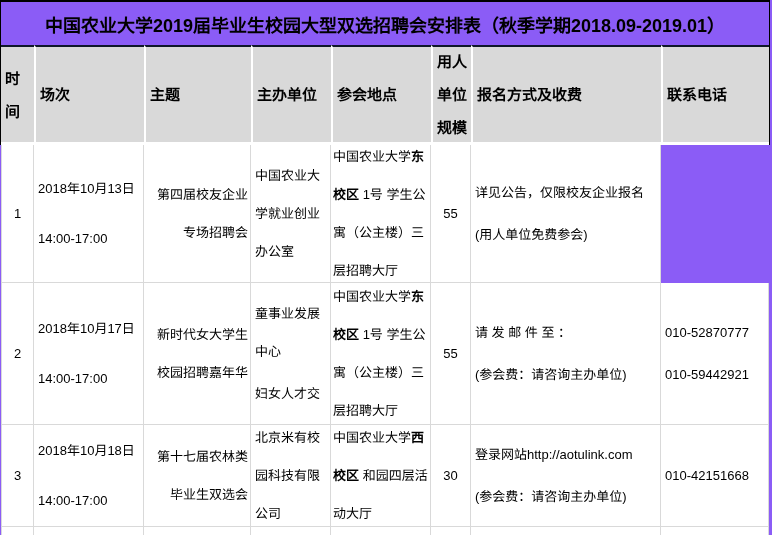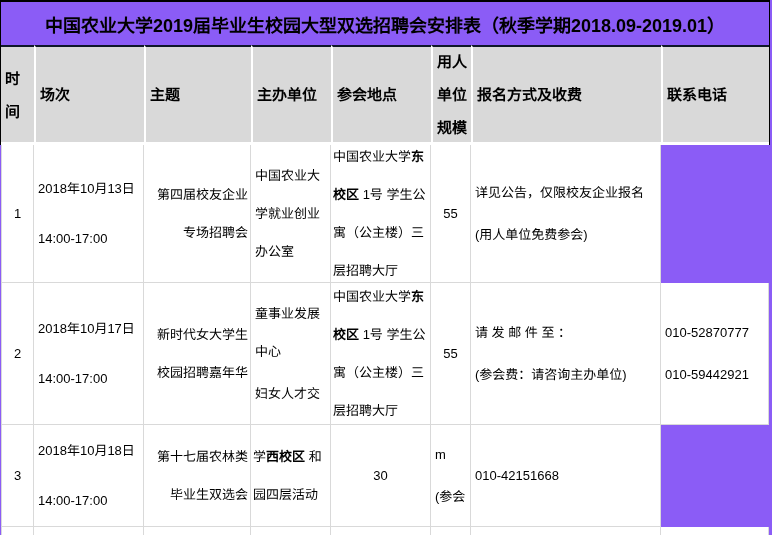--- a/index.html
+++ b/index.html
@@ -132,20 +132,24 @@
 
     <div class="grid data-row r3">
       <div class="cell c-session b">3</div>
       <div class="cell c-time b">
         <div class="para">2018年10月18日</div>
         <div class="para">14:00-17:00</div>
       </div>
       <div class="cell c-topic">
         <div class="para">第十七届农林类毕业生双选会</div>
       </div>
+      <div class="cell c-org">
+        <div class="para">北京米有校园科技有限公司</div>
+
+      </div>
       <div class="cell c-loc">
         <div class="para"><span>中国农业大学</span><span class="loc-bold">西校区</span><span> 和园四层活动大厅</span></div>
       </div>
       <div class="cell c-scale b">30</div>
       <div class="cell c-method">
         <div class="para">登录网站http://aotulink.com</div>
         <div class="para">(参会费：请咨询主办单位)</div>
 
       </div>
       <div class="cell c-phone b">

